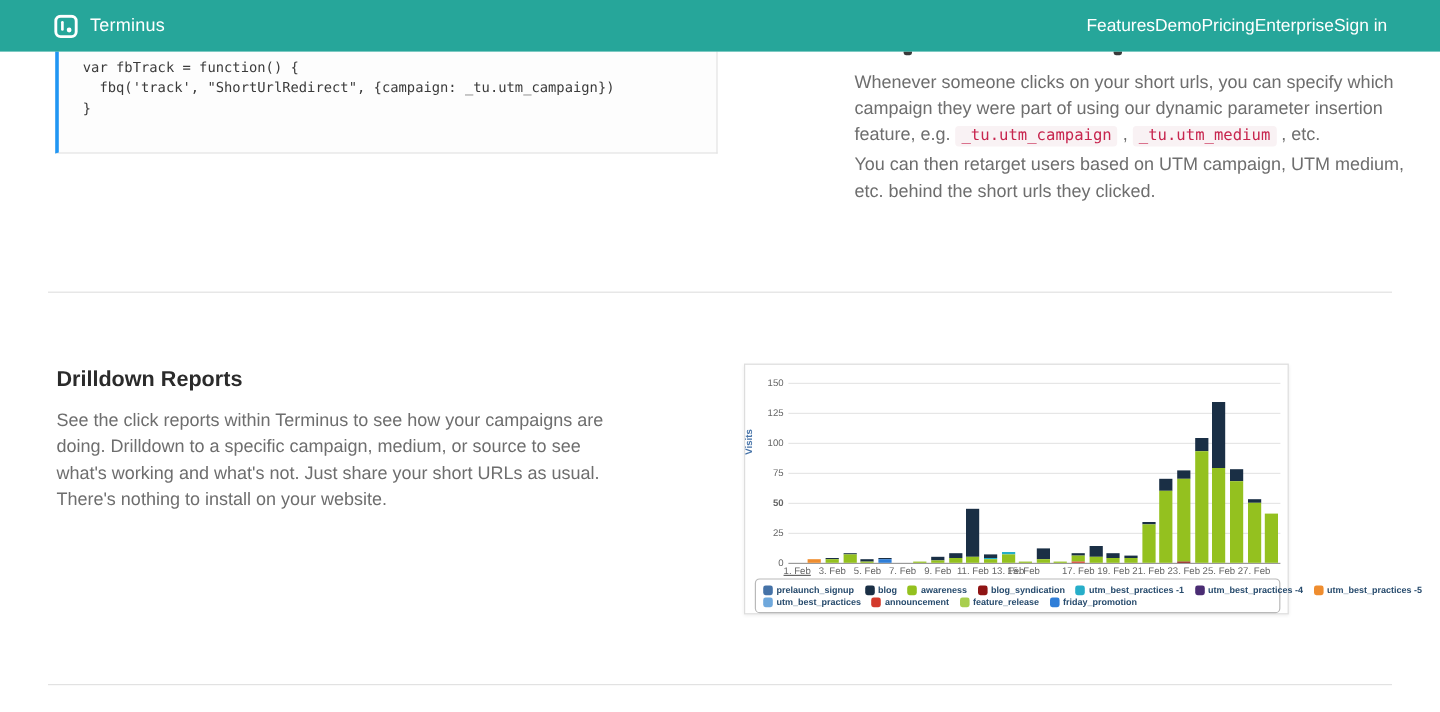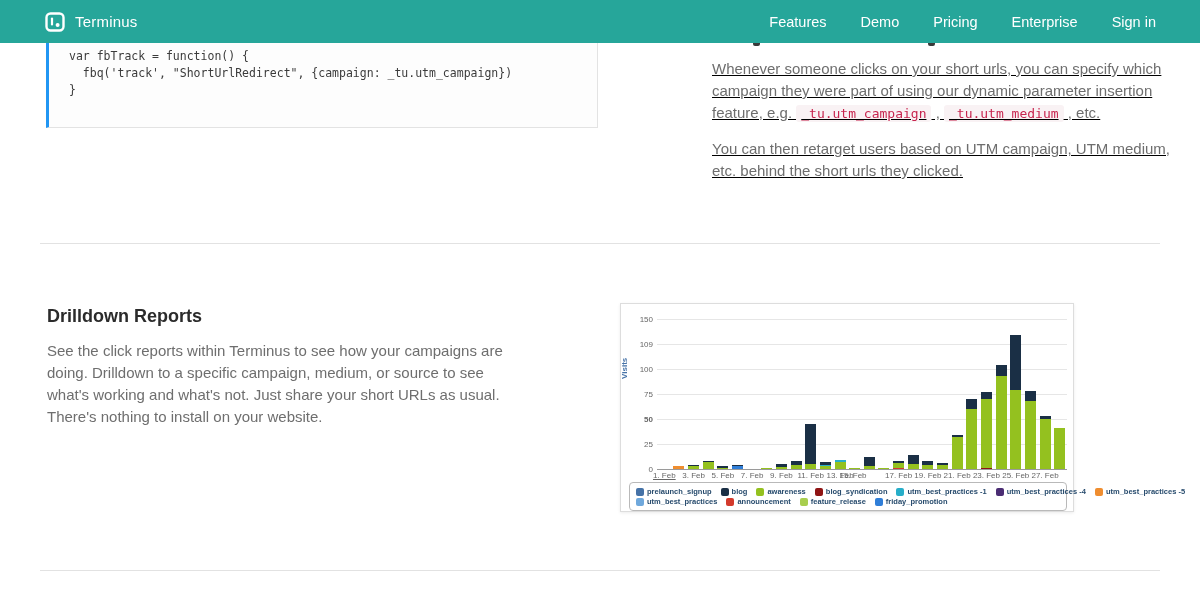--- a/index.html
+++ b/index.html
@@ -4,37 +4,37 @@
 <style>
   * { margin:0; padding:0; box-sizing:border-box; }
   html,body { width:1200px; height:593px; background:#ffffff; overflow:hidden;
               font-family:"Liberation Sans", sans-serif; position:relative; }
 
   
   .topbar { position:absolute; left:0; top:0; width:1200px; height:43px;
             background:#26A69A; display:flex; align-items:center; z-index:10; }
   .brand { display:flex; align-items:center; gap:10px; margin-left:45px; cursor:pointer; }
   .brand-name { color:#ffffff; font-size:15px; font-weight:500; letter-spacing:.2px; }
-  .topnav { margin-left:auto; margin-right:44px; display:flex; align-items:center; gap:34px; }
+  .topnav { margin-left:auto; margin-right:44px; display:flex; align-items:center; }
   .topnav a { color:#ffffff; font-size:14.5px; text-decoration:none; font-weight:400; }
 
   
   .code-card { position:absolute; left:46px; top:43px; width:552px; height:85px;
                background:#fdfdfd; border:1px solid #e3e3e3; border-top:none;
                border-left:3px solid #2196F3; padding:5px 10px 0 20px; }
   .code-card pre { font-family:"DejaVu Sans Mono","Liberation Mono",monospace;
                    font-size:11.5px; line-height:17px; color:#3b3b3b; white-space:pre; }
 
-  .right-col { position:absolute; left:712px; top:43px; width:458px;text-decoration:underline; }
+  .right-col { position:absolute; left:712px; top:43px; width:458px; }
   .descender-artifacts { position:absolute; top:0; left:0; width:100%; height:4px; }
   .speck { position:absolute; top:0; height:3px; width:7px; background:#3a3a3a; border-radius:0 0 2px 2px; }
   .speck.s1 { left:41px; } .speck.s2 { left:216px; }
   .para { font-size:15px; line-height:22px; color:#6e6e6e; }
   .para.p1 { margin-top:15px; }
-  .para.p2 { margin-top:13px; }
+  .para.p2 { margin-top:2px; }
   .inline-code { font-family:"DejaVu Sans Mono","Liberation Mono",monospace;
                  font-size:13px; color:#C7254E; background:#F9F2F4;
                  padding:1px 5px; border-radius:3px; }
 
   .divider { position:absolute; left:40px; width:1120px; height:1px; background:#e2e2e2; }
   .divider.d1 { top:243px; }
   .divider.d2 { top:570px; }
 
   
   .dd-heading { position:absolute; left:47px; top:306px; font-size:18px; font-weight:700; color:#2b2b2b; }
@@ -113,21 +113,21 @@
   <span class="ytick" style="top: 150px;">0</span>
       <div class="gridline" style="top: 125px;"></div>
       <span class="ytick" style="top: 125px;">25</span>
       <div class="gridline" style="top: 100px;"></div>
       <span class="ytick" style="top: 100px; font-weight: bold;">50</span>
       <div class="gridline" style="top: 75px;"></div>
       <span class="ytick" style="top: 75px;">75</span>
       <div class="gridline" style="top: 50px;"></div>
       <span class="ytick" style="top: 50px;">100</span>
       <div class="gridline" style="top: 25px;"></div>
-      <span class="ytick" style="top: 25px;">109</span>
+      <span class="ytick" style="top: 25px;">125</span>
       <div class="gridline" style="top: 0px;"></div>
       <span class="ytick" style="top: 0px;">150</span>
       <div class="bar" style="left: 1.82143px;"></div>
       <div class="bar" style="left: 16.4643px;">
         <div class="seg" style="height: 3px; background: rgb(239, 141, 47);"></div>
       </div>
       <div class="bar" style="left: 31.1071px;">
         <div class="seg" style="height: 3px; background: rgb(148, 193, 31);"></div>
         <div class="seg" style="height: 1px; background: rgb(26, 47, 69);"></div>
       </div>

